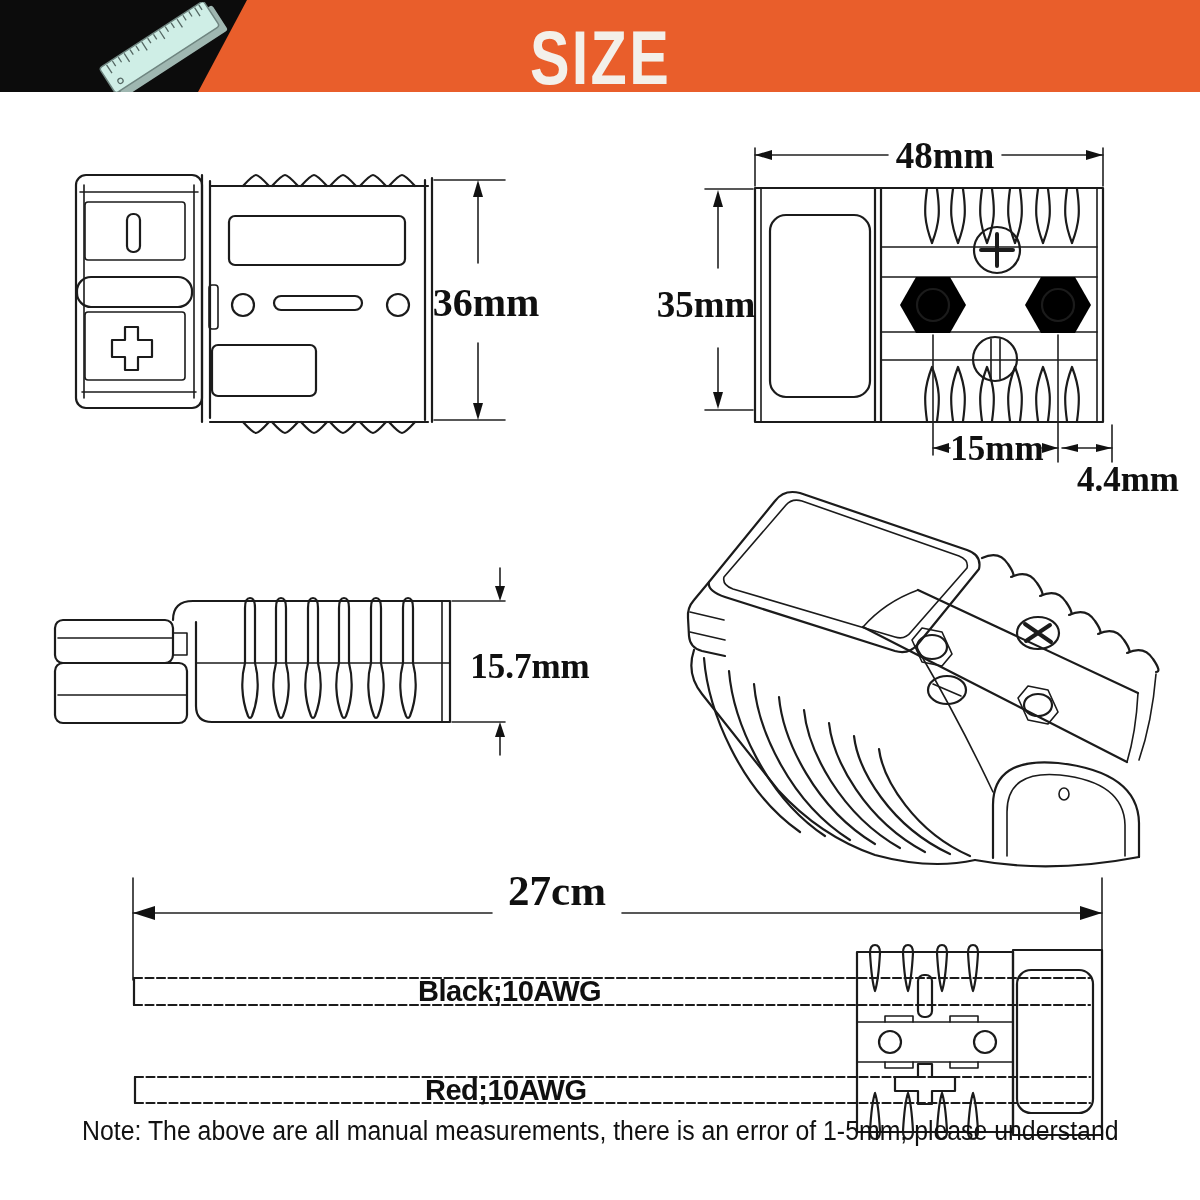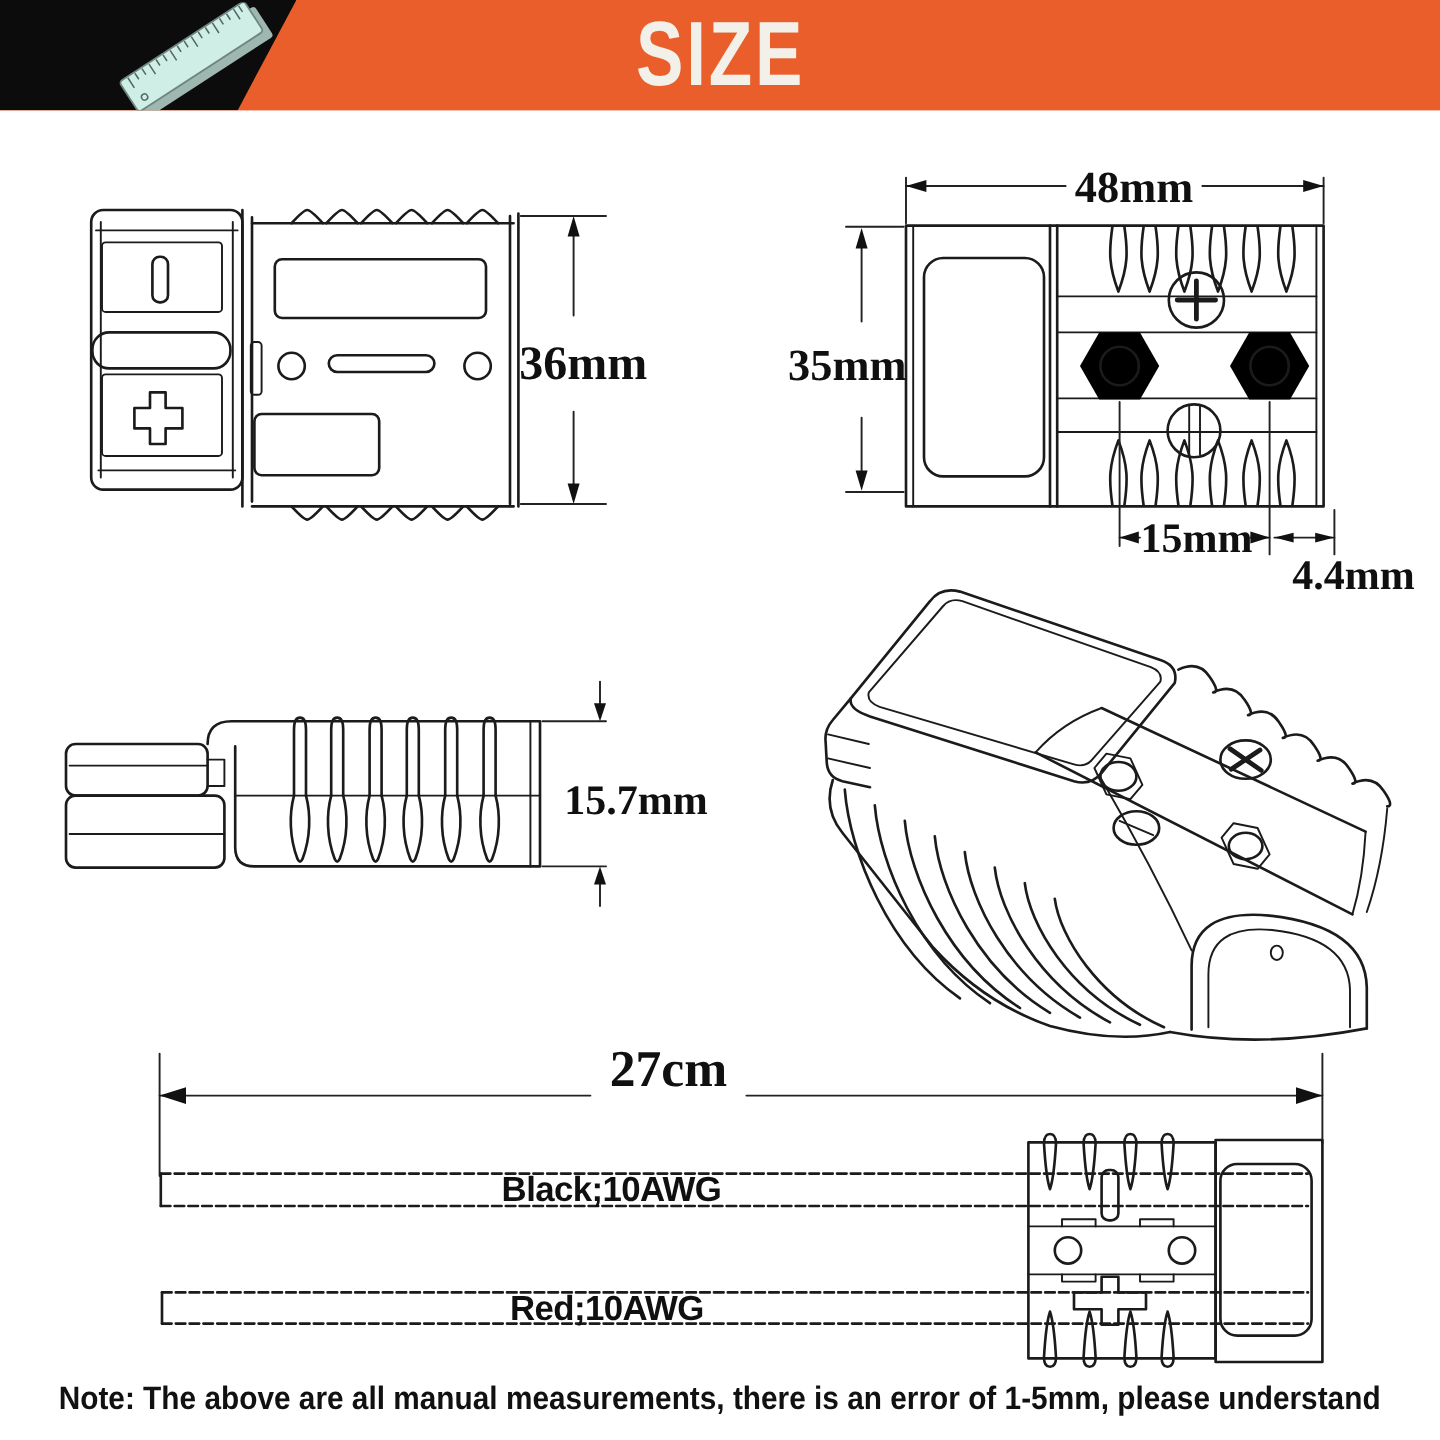--- a/index.html
+++ b/index.html
@@ -4,39 +4,39 @@
 <style>
   html,body{margin:0;padding:0;background:#ffffff;}
   body{width:1200px;height:1200px;position:relative;overflow:hidden;
        font-family:"Liberation Sans",sans-serif;}
   .abs{position:absolute;}
   
   .banner{left:0;top:0;width:1200px;height:92px;background:#e95e2b;}
   .banner-badge{left:0;top:0;width:250px;height:92px;background:#0c0c0c;
     -webkit-clip-path:polygon(0 0,247px 0,198px 100%,0 100%);
     clip-path:polygon(0 0,247px 0,198px 100%,0 100%);}
-  .banner-title{left:0;top:0;width:1200px;height:92px;line-height:92px;
+  .banner-title{left:0;top:12px;width:1200px;height:92px;line-height:92px;
     text-align:center;color:#f3f0ea;font-size:76px;font-weight:800;
     font-family:"Liberation Sans",sans-serif;letter-spacing:3px;}
   .banner-title span{display:inline-block;transform:scaleX(.78);transform-origin:50% 50%;}
   
   svg.draw{position:absolute;overflow:visible;}
   svg.draw *{vector-effect:non-scaling-stroke;}
   svg.draw path,svg.draw rect,svg.draw circle,svg.draw ellipse,svg.draw polyline,svg.draw line{
     fill:none;stroke:#1b1b1b;stroke-width:2.2;stroke-linecap:round;stroke-linejoin:round;}
   svg.draw .thin{stroke-width:1.6;}
   svg.draw .dim{stroke:#222;stroke-width:1.6;}
   svg.draw .ah{fill:#111;stroke:none;}
   svg.draw .thick{stroke-width:4;}
   svg.draw text{fill:#101010;stroke:none;font-family:"Liberation Serif",serif;font-weight:bold;}
   svg.draw text.sans{font-family:"Liberation Sans",sans-serif;letter-spacing:-.5px;}
   .wire{stroke-dasharray:8 3.5;stroke-width:2.4;}
   
-  .note{left:0;top:1150px;width:1200px;text-align:center;color:#111;
-    font-size:27px;font-weight:bold;white-space:nowrap;}
+  .note{left:0;top:1116px;width:1200px;text-align:center;color:#111;
+    font-size:27px;font-weight:normal;white-space:nowrap;}
   .note span{display:inline-block;transform:scaleX(.92);transform-origin:50% 50%;}
 </style>
 </head>
 <body>
 
 <div class="abs banner"></div>
 <div class="abs banner-badge"></div>
 <svg class="abs" style="left:88px;top:2px;" width="150" height="90" viewBox="0 0 150 90">
   <g transform="rotate(-33 72 46)">
     <rect x="12" y="34" width="124" height="30" rx="3" fill="#9fb7b1" stroke="none" transform="translate(3,4)"></rect>

